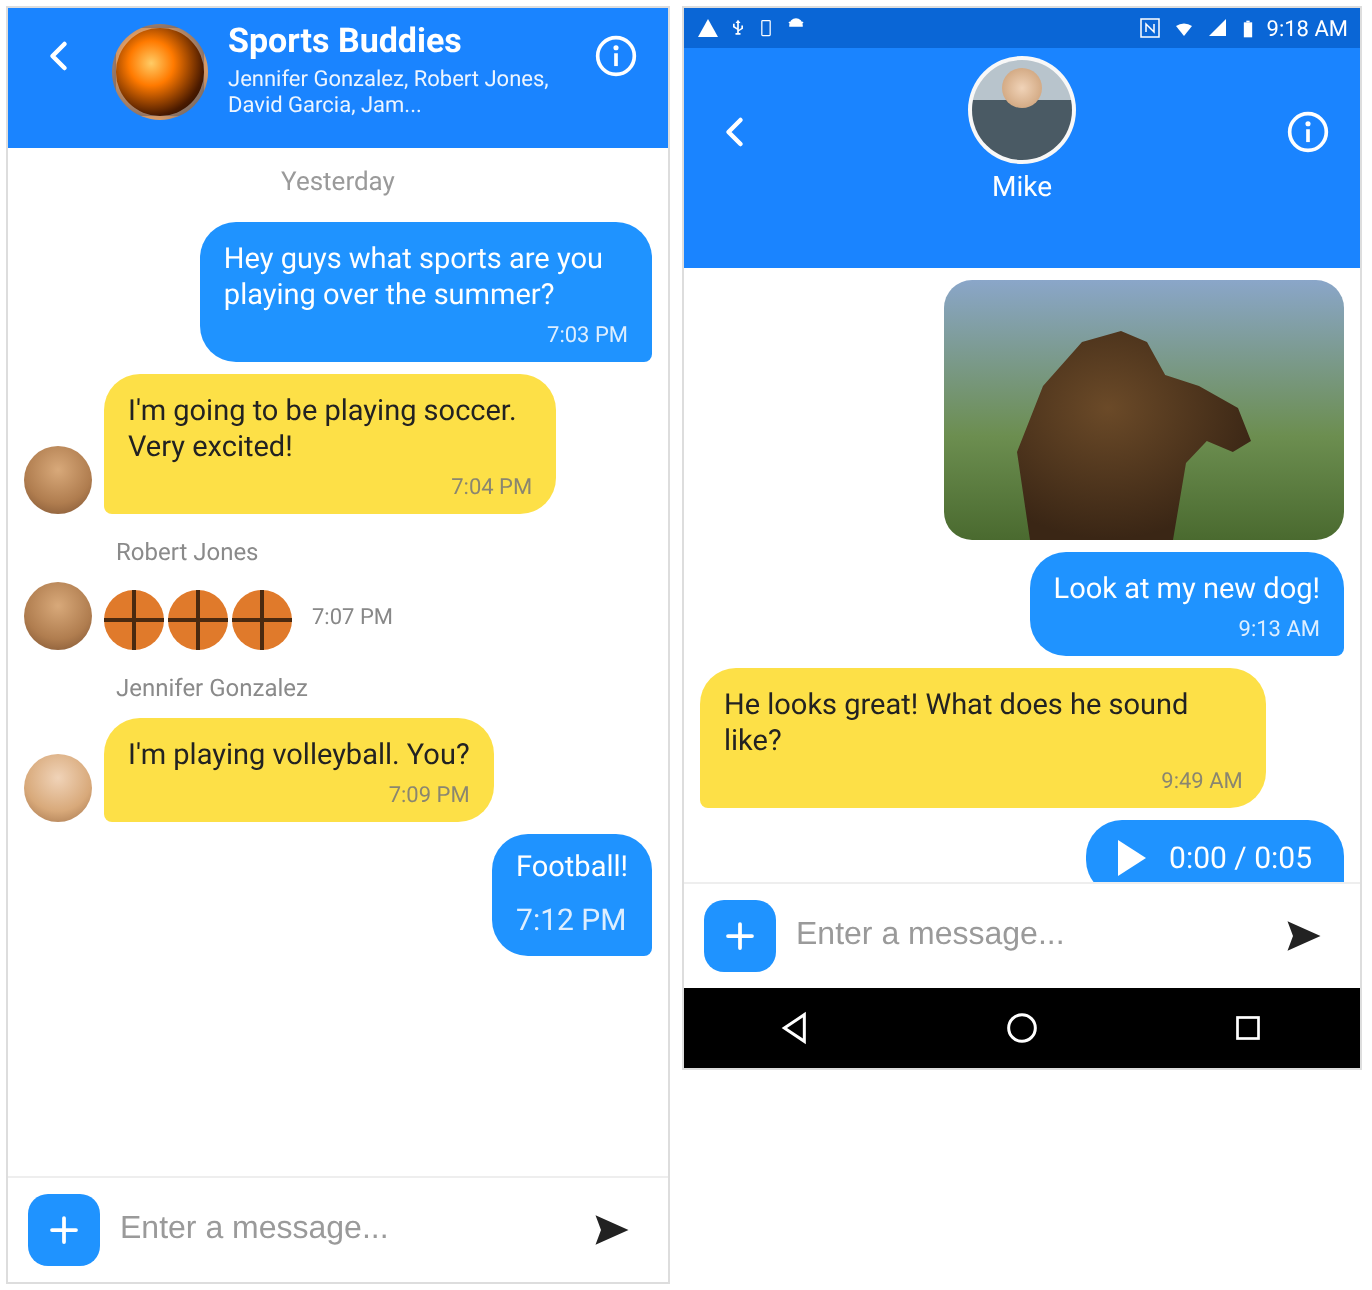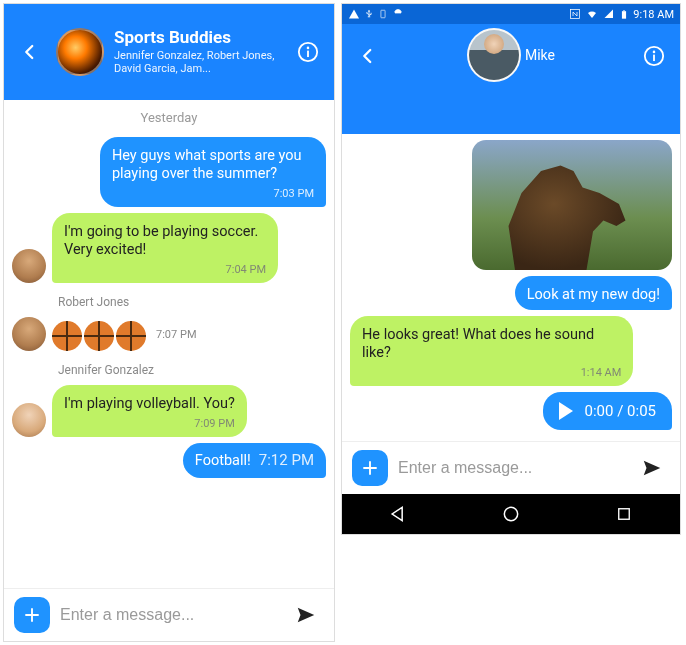--- a/index.html
+++ b/index.html
@@ -35,22 +35,22 @@
     font-size: 11px;
   }
   .status-left, .status-right { display: flex; align-items: center; gap: 4px; }
   .status-right span { font-size: 11px; }
 
   
   .header {
     background: #1a84ff;
     color: #fff;
     display: flex;
-    align-items: center;
-    padding: 24px 10px;
+    align-items: flex-start;
+    padding: 8px 10px;
     gap: 10px;
     min-height: 70px;
   }
   .header.tall {
     flex-direction: column;
     align-items: stretch;
     padding: 6px 10px 10px;
     min-height: 110px;
   }
   .header-row { display: flex; align-items: center; justify-content: space-between; width: 100%; }
@@ -61,21 +61,21 @@
   }
   .group-avatar {
     width: 48px; height: 48px; border-radius: 50%;
     background: radial-gradient(circle at 40% 40%, #ffcc66 0%, #ff7a00 30%, #4a1a00 70%, #000 100%);
     border: 2px solid rgba(255,255,255,0.4);
     flex-shrink: 0;
   }
   .header-text { flex: 1; min-width: 0; }
   .header-title { font-size: 17px; font-weight: 700; line-height: 1.1; }
   .header-subtitle { font-size: 11px; opacity: 0.92; line-height: 1.2; margin-top: 2px; }
-  .profile-avatar-wrap { display: flex; flex-direction: row; align-items: center; gap: 4px; margin-top: -2px; }
+  .profile-avatar-wrap { display: flex; flex-direction: column; align-items: center; gap: 4px; margin-top: -2px; }
   .profile-avatar {
     width: 54px; height: 54px; border-radius: 50%;
     background: #eee;
     border: 2px solid rgba(255,255,255,0.6);
     overflow: hidden;
   }
   .profile-name { font-size: 14px; color: #fff; }
 
   
   .messages {
@@ -114,21 +114,21 @@
     font-size: 14.5px;
     line-height: 1.25;
     position: relative;
   }
   .bubble.sent {
     background: #1f93ff;
     color: #fff;
     border-bottom-right-radius: 4px;
   }
   .bubble.received {
-    background: #bef264;
+    background: #fde047;
     color: #222;
     border-bottom-left-radius: 4px;
   }
   .bubble .time {
     display: block;
     text-align: right;
     font-size: 11px;
     margin-top: 4px;
     opacity: 0.85;
   }
@@ -309,21 +309,21 @@
       <div class="avatar-sm">
           <div class="face light"></div>
         </div>
       <div class="bubble received">
         <span>I'm playing volleyball. You?</span>
         <span class="time">7:09 PM</span>
       </div>
     </div>
 
     <div class="msg-row sent">
-      <div class="bubble sent" style="display:flex;align-items:baseline;gap:8px;padding:8px 12px;">
+      <div class="bubble sent" style="display:flex;align-items:baseline;gap:8px;padding:8px 12px;flex-direction:column;">
         <span>Football!</span>
         <span style="font-size:15px;opacity:.85">7:12 PM</span>
       </div>
     </div>
   </div>
 
   <div class="composer">
     <div class="plus">
       <svg width="18" height="18" viewBox="0 0 24 24">
           <path d="M12 4v16M4 12h16" stroke="#fff" stroke-width="2.5" stroke-linecap="round"></path>
@@ -400,27 +400,28 @@
 
     <div class="msg-row sent">
       <div class="image-bubble">
         <div class="dog-silhouette"></div>
       </div>
     </div>
 
     <div class="msg-row sent">
       <div class="bubble sent">
         <span>Look at my new dog!</span>
+        <span class="time">9:13 AM</span>
       </div>
     </div>
 
     <div class="msg-row received">
       <div class="bubble received" style="max-width:88%">
         <span>He looks great! What does he sound like?</span>
-        <span class="time">1:14 AM</span>
+        <span class="time">9:49 AM</span>
       </div>
     </div>
 
     <div class="msg-row sent">
       <div class="audio-bubble">
         <div class="play-triangle"></div>
         <span>0:00 / 0:05</span>
       </div>
     </div>
   </div>

